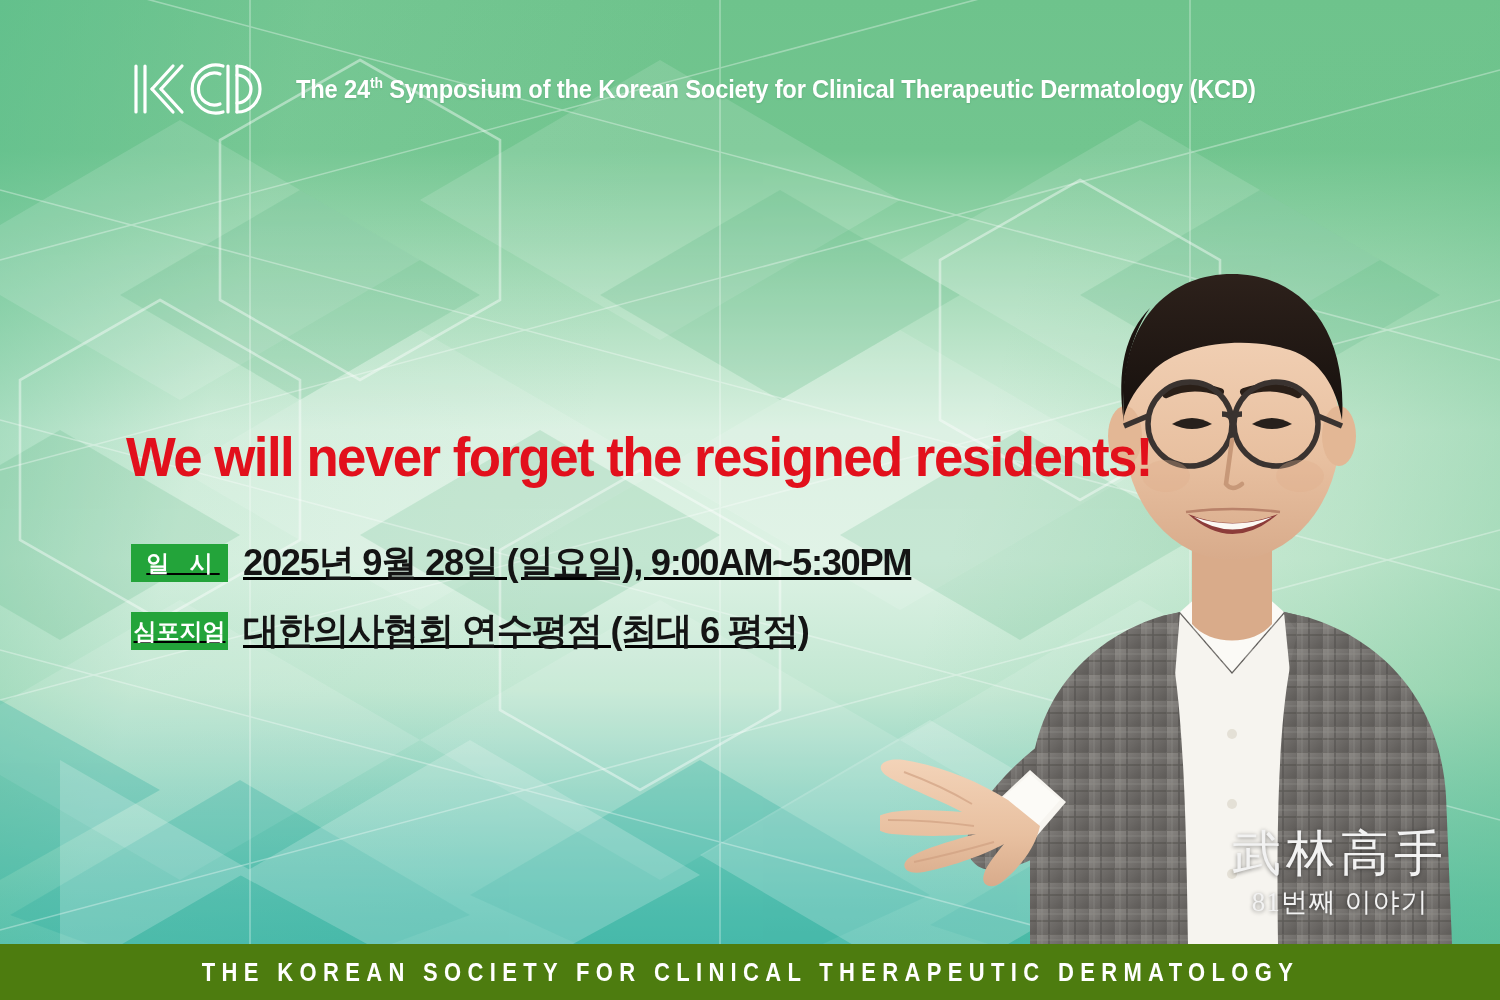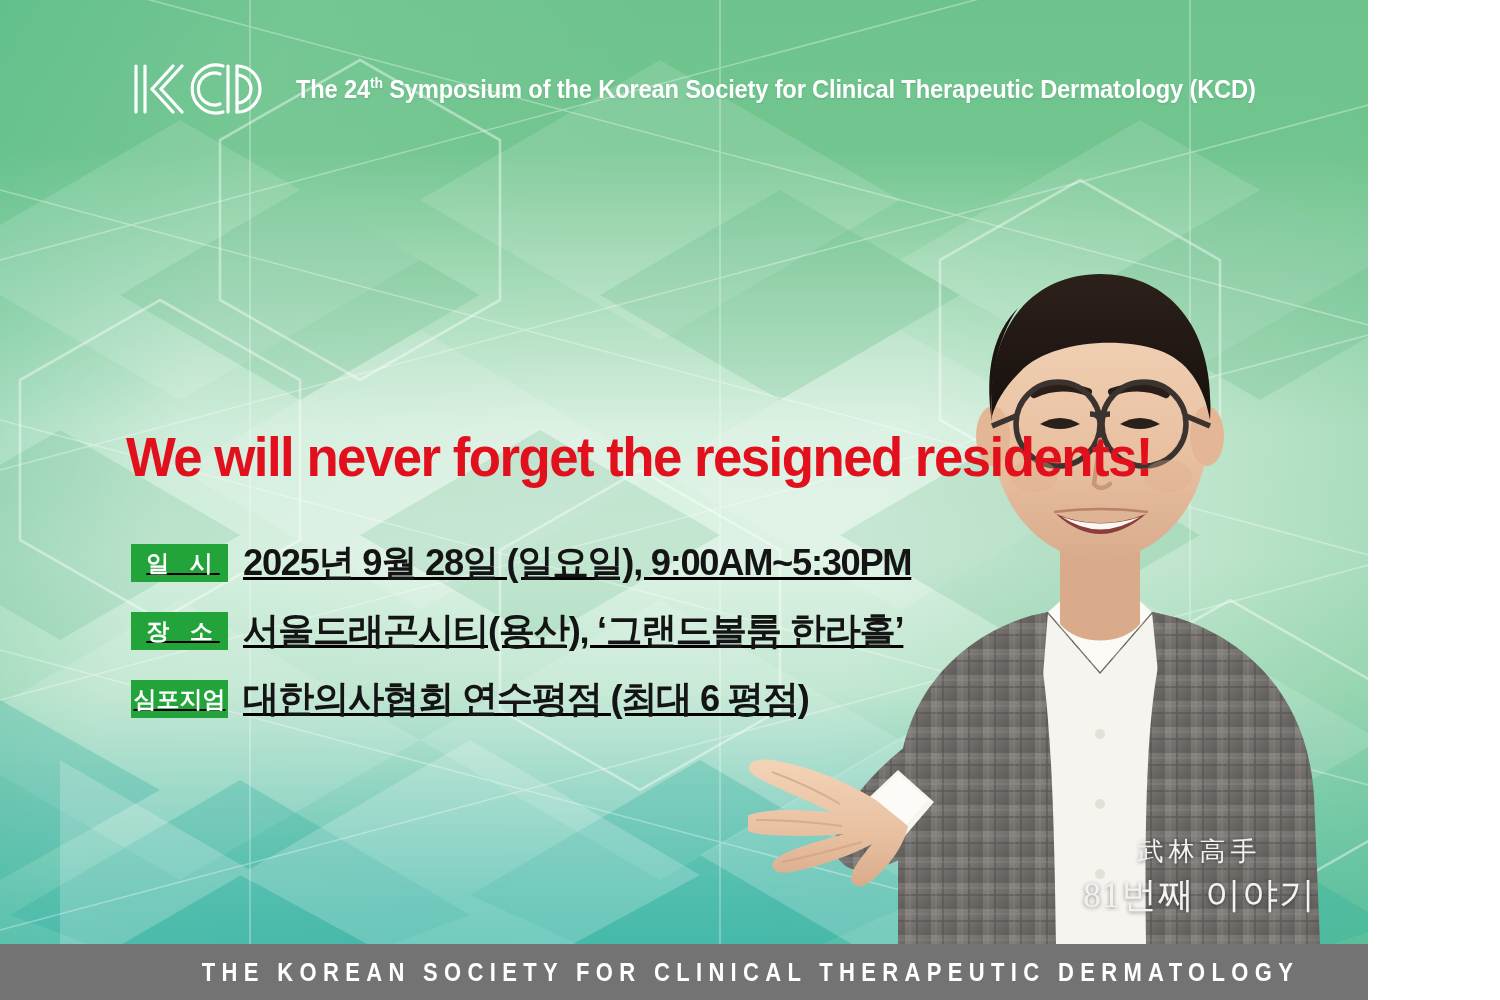--- a/index.html
+++ b/index.html
@@ -4,21 +4,21 @@
 <style>
   * { margin:0; padding:0; box-sizing:border-box; }
   html, body { width:1500px; height:1000px; }
   body {
     font-family:"Liberation Sans", sans-serif;
     background:#ffffff;
     overflow:hidden;
   }
   .poster {
     position:relative;
-    width:1368px; height:1000px;
+    width:1500px; height:1000px;
     overflow:hidden;
     background:#6cc08b;
   }
 
   
   .bg-base {
     position:absolute; inset:0;
     background:
       linear-gradient(180deg,
         #6ec38c 0px,
@@ -143,38 +143,38 @@
   
   .watermark {
     position:absolute;
     right:52px; bottom:80px;
     text-align:center;
     color:#f2f2f2;
     z-index:7;
     text-shadow:0 1px 4px rgba(0,0,0,.45);
   }
   .wm-cn {
-    font-family:Liberation Mono, monospace;
-    font-size:26px;
+    font-family:Liberation Serif, serif;
+    font-size:49px;
     letter-spacing:5px;
     line-height:1.15;
   }
   .wm-kr {
     font-family:"Liberation Serif", serif;
-    font-size:36px;
+    font-size:27px;
     letter-spacing:1px;
     margin-top:2px;
   }
 
   
   .footer {
     position:absolute;
     left:0; bottom:0;
     width:1500px; height:56px;
-    background:#737373;
+    background:#4d7c0f;
     display:flex; align-items:center; justify-content:center;
     z-index:9;
   }
   .footer-text {
     color:#ffffff;
     font-size:25px;
     font-weight:bold;
     letter-spacing:7.2px;
     transform:scaleX(0.88);
     white-space:nowrap;
@@ -281,24 +281,20 @@
     </div>
   </div>
 
 
   <div class="subtitle">We will never forget the resigned residents!</div>
 
   <div class="info">
     <div class="info-row">
       <span class="badge wide-sp">일 시</span>
       <span class="info-text">2025년 9월 28일 (일요일), 9:00AM~5:30PM</span>
-    </div>
-    <div class="info-row">
-      <span class="badge wide-sp">장 소</span>
-      <span class="info-text">서울드래곤시티(용산), ‘그랜드볼룸 한라홀’</span>
     </div>
     <div class="info-row">
       <span class="badge">심포지엄</span>
       <span class="info-text">대한의사협회 연수평점 (최대 6 평점)</span>
     </div>
   </div>
 
   <div class="person">
     <svg viewBox="0 0 620 790" xmlns="http://www.w3.org/2000/svg">
       <defs>

